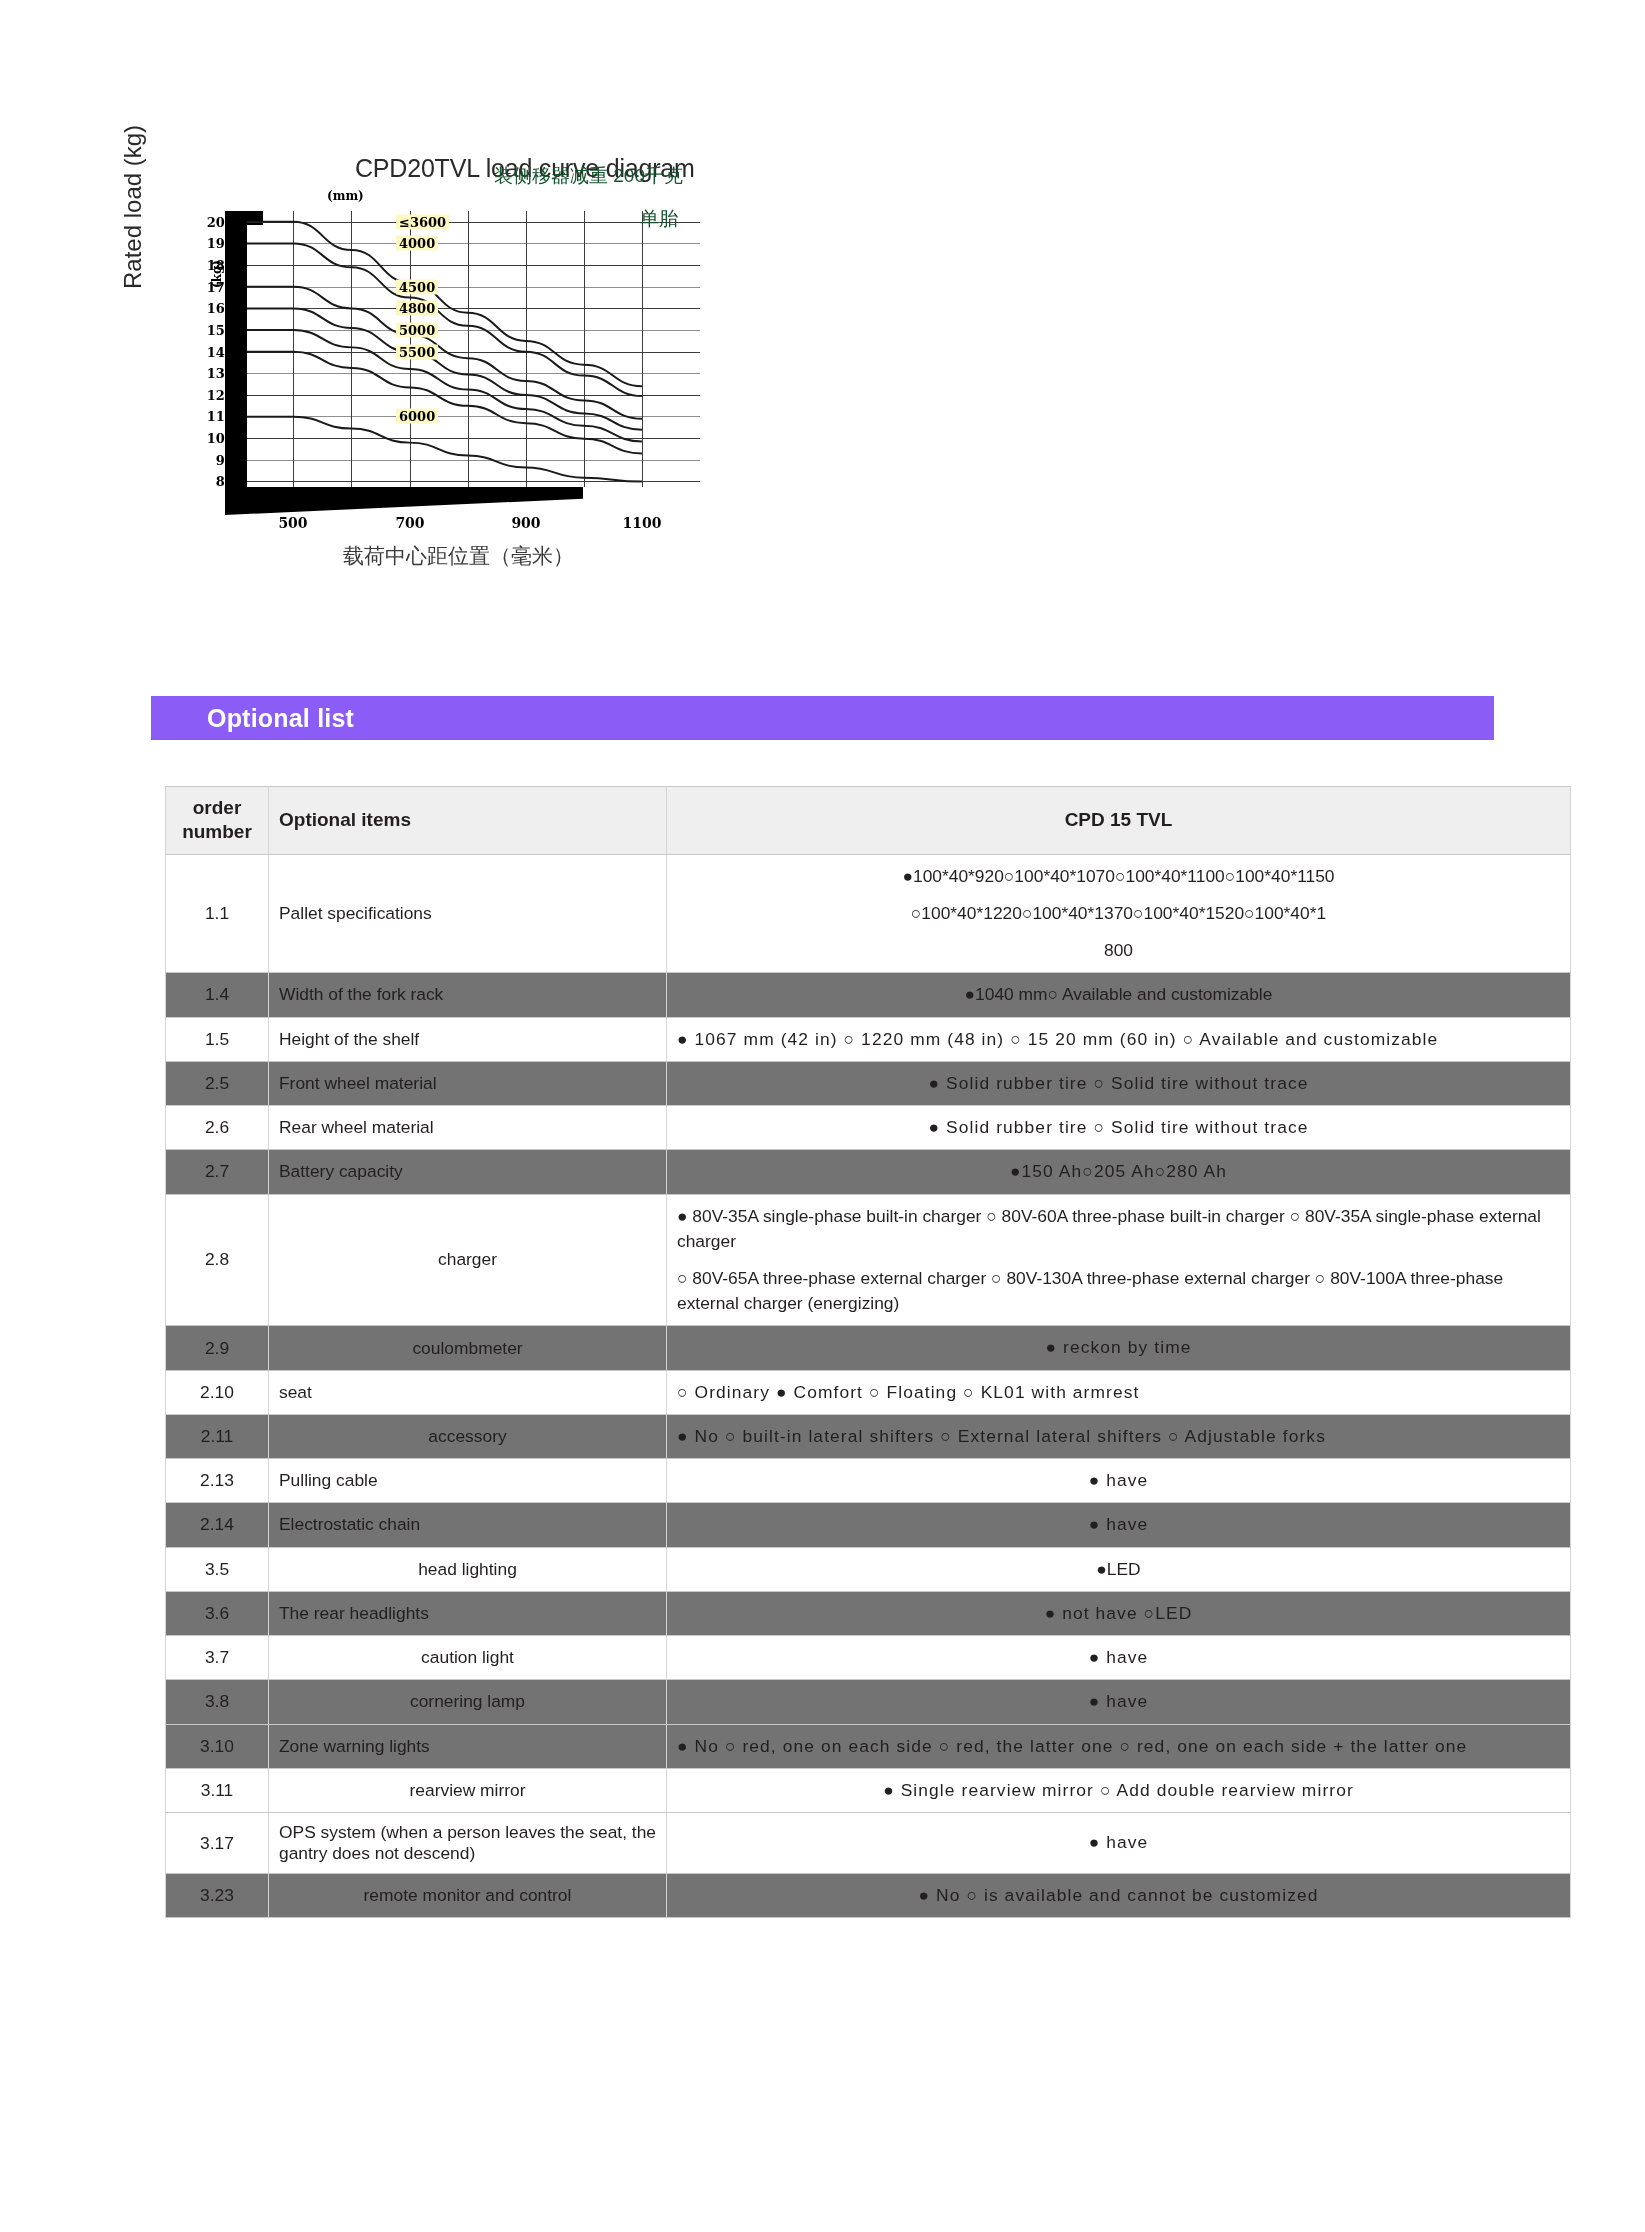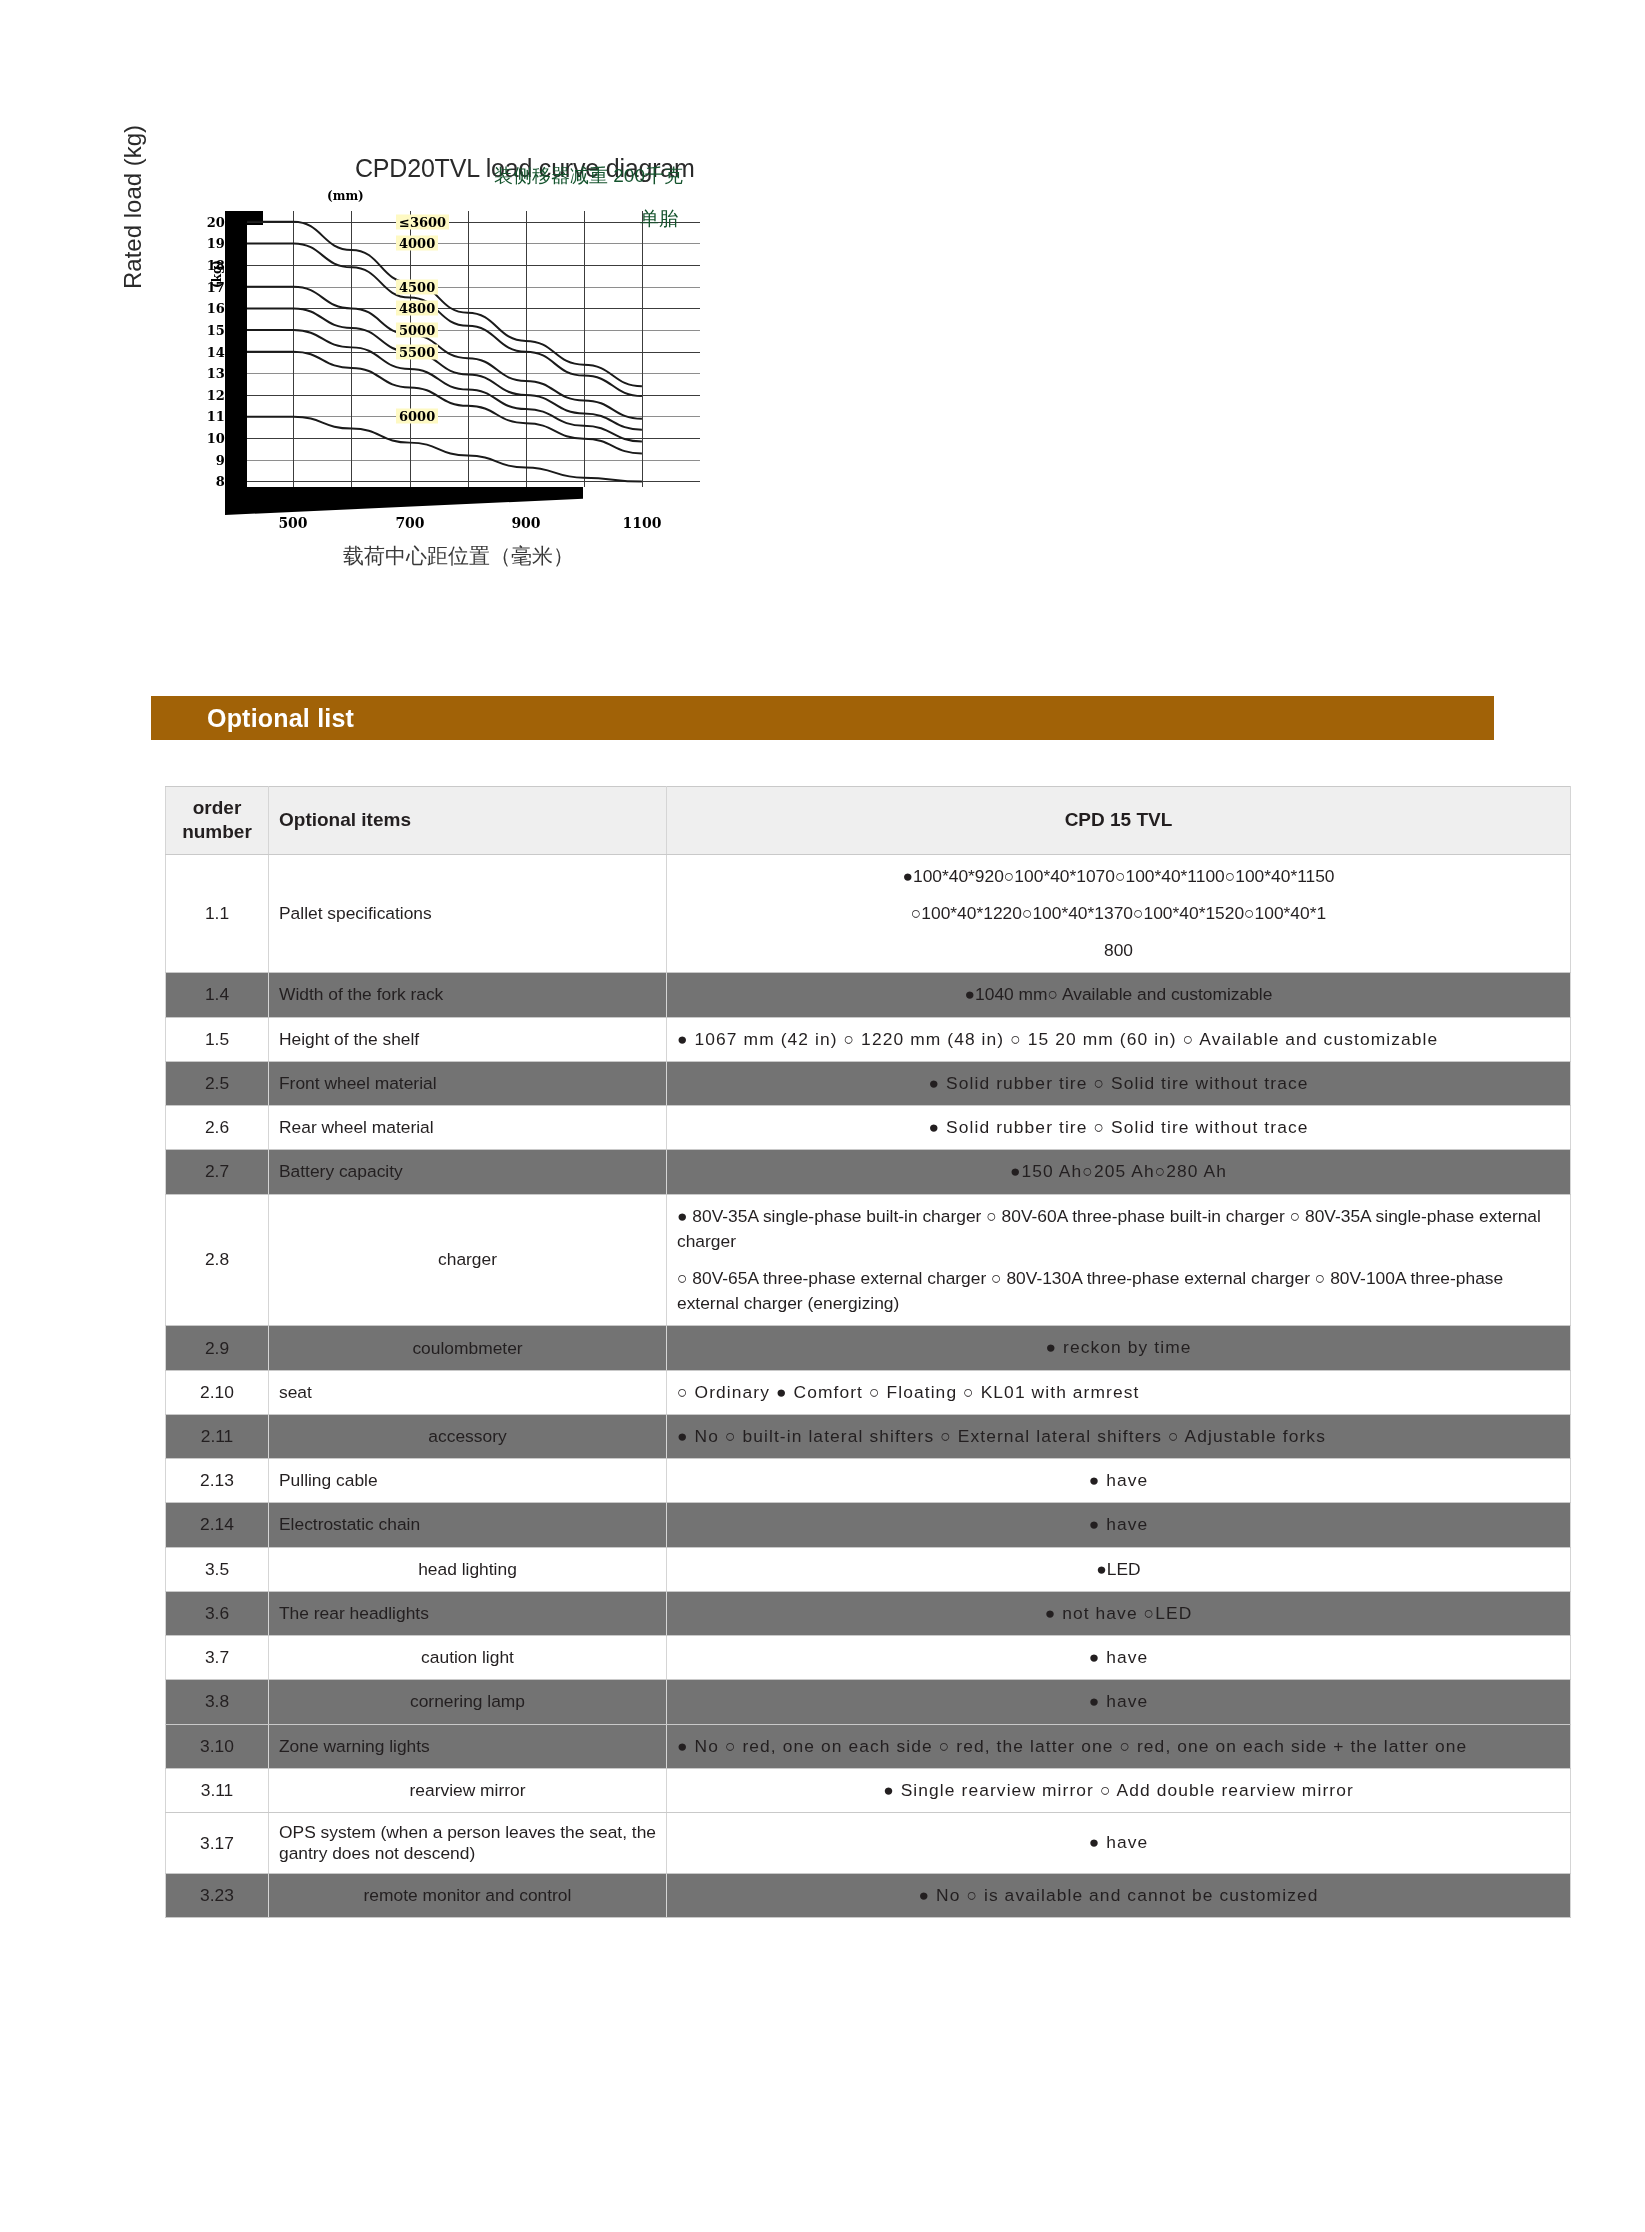--- a/index.html
+++ b/index.html
@@ -188,21 +188,21 @@
     z-index: 2;
   }
 
   
   .banner {
     position: absolute;
     left: 151px;
     top: 696px;
     width: 1343px;
     height: 44px;
-    background: #a16207;
+    background: #8b5cf6;
   }
   .banner-title {
     position: absolute;
     left: 56px;
     top: 50%;
     transform: translateY(-50%);
     color: #ffffff;
     font-size: 25px;
     font-weight: bold;
     letter-spacing: 0.2px;

